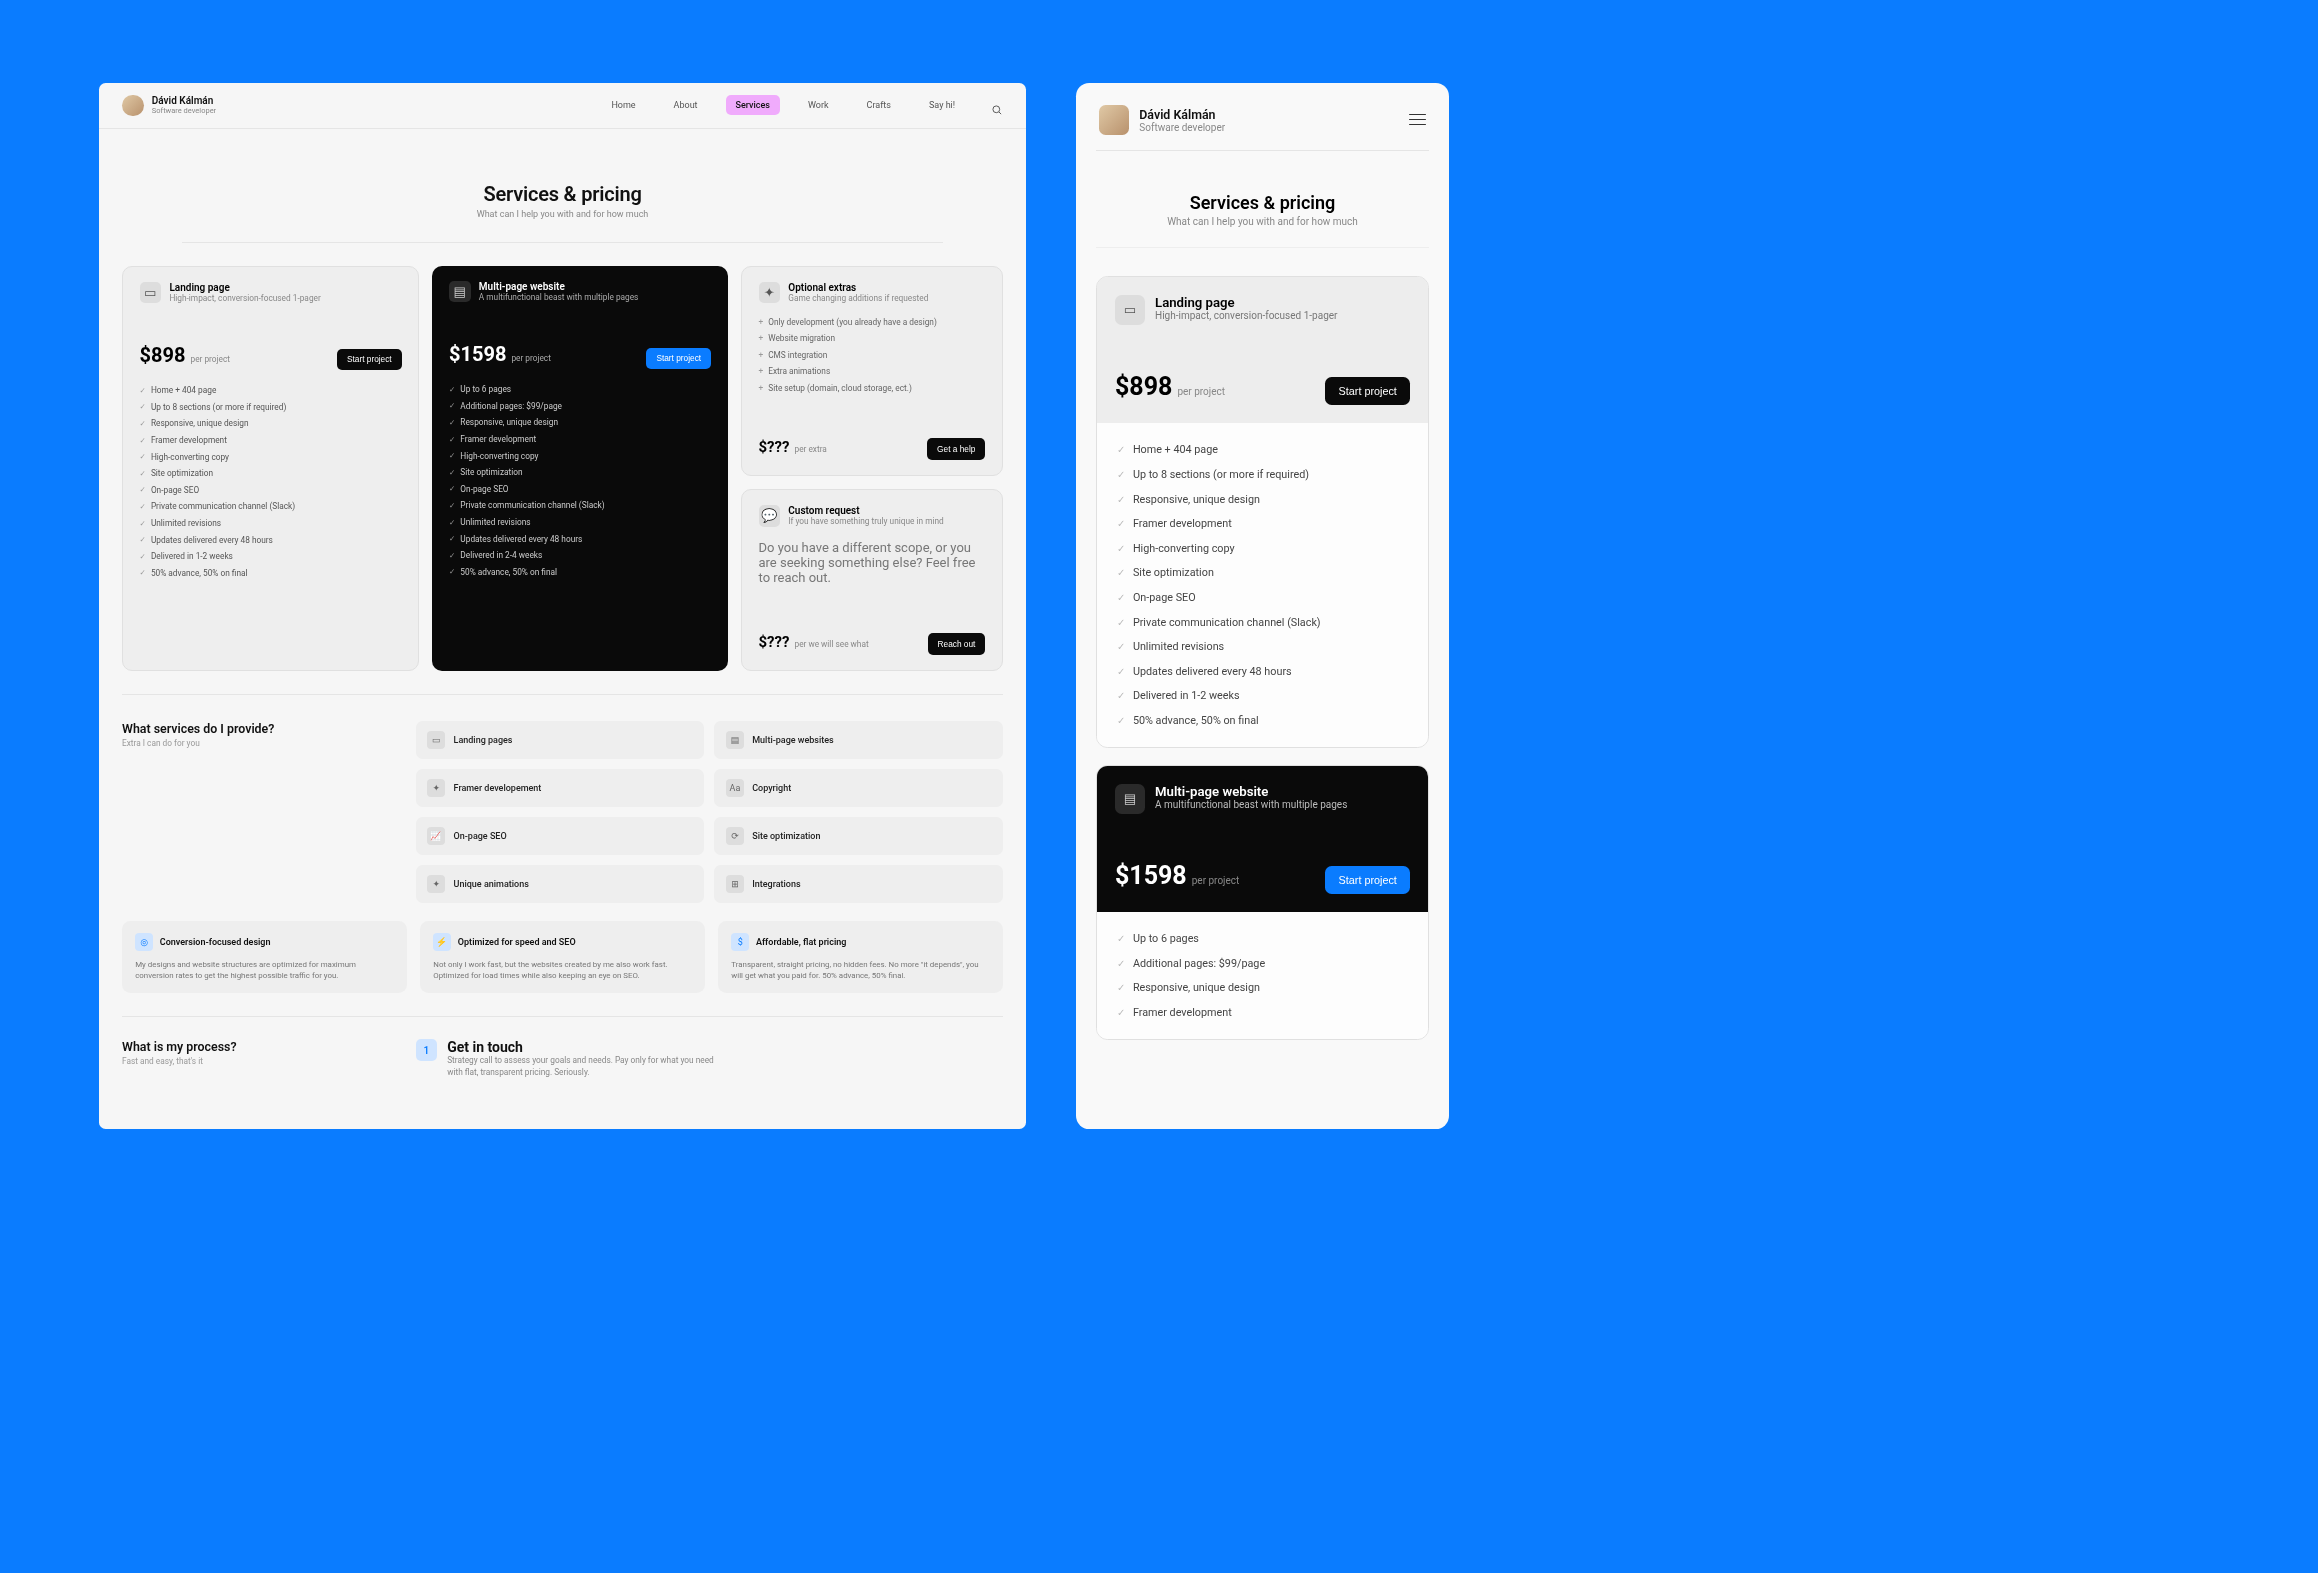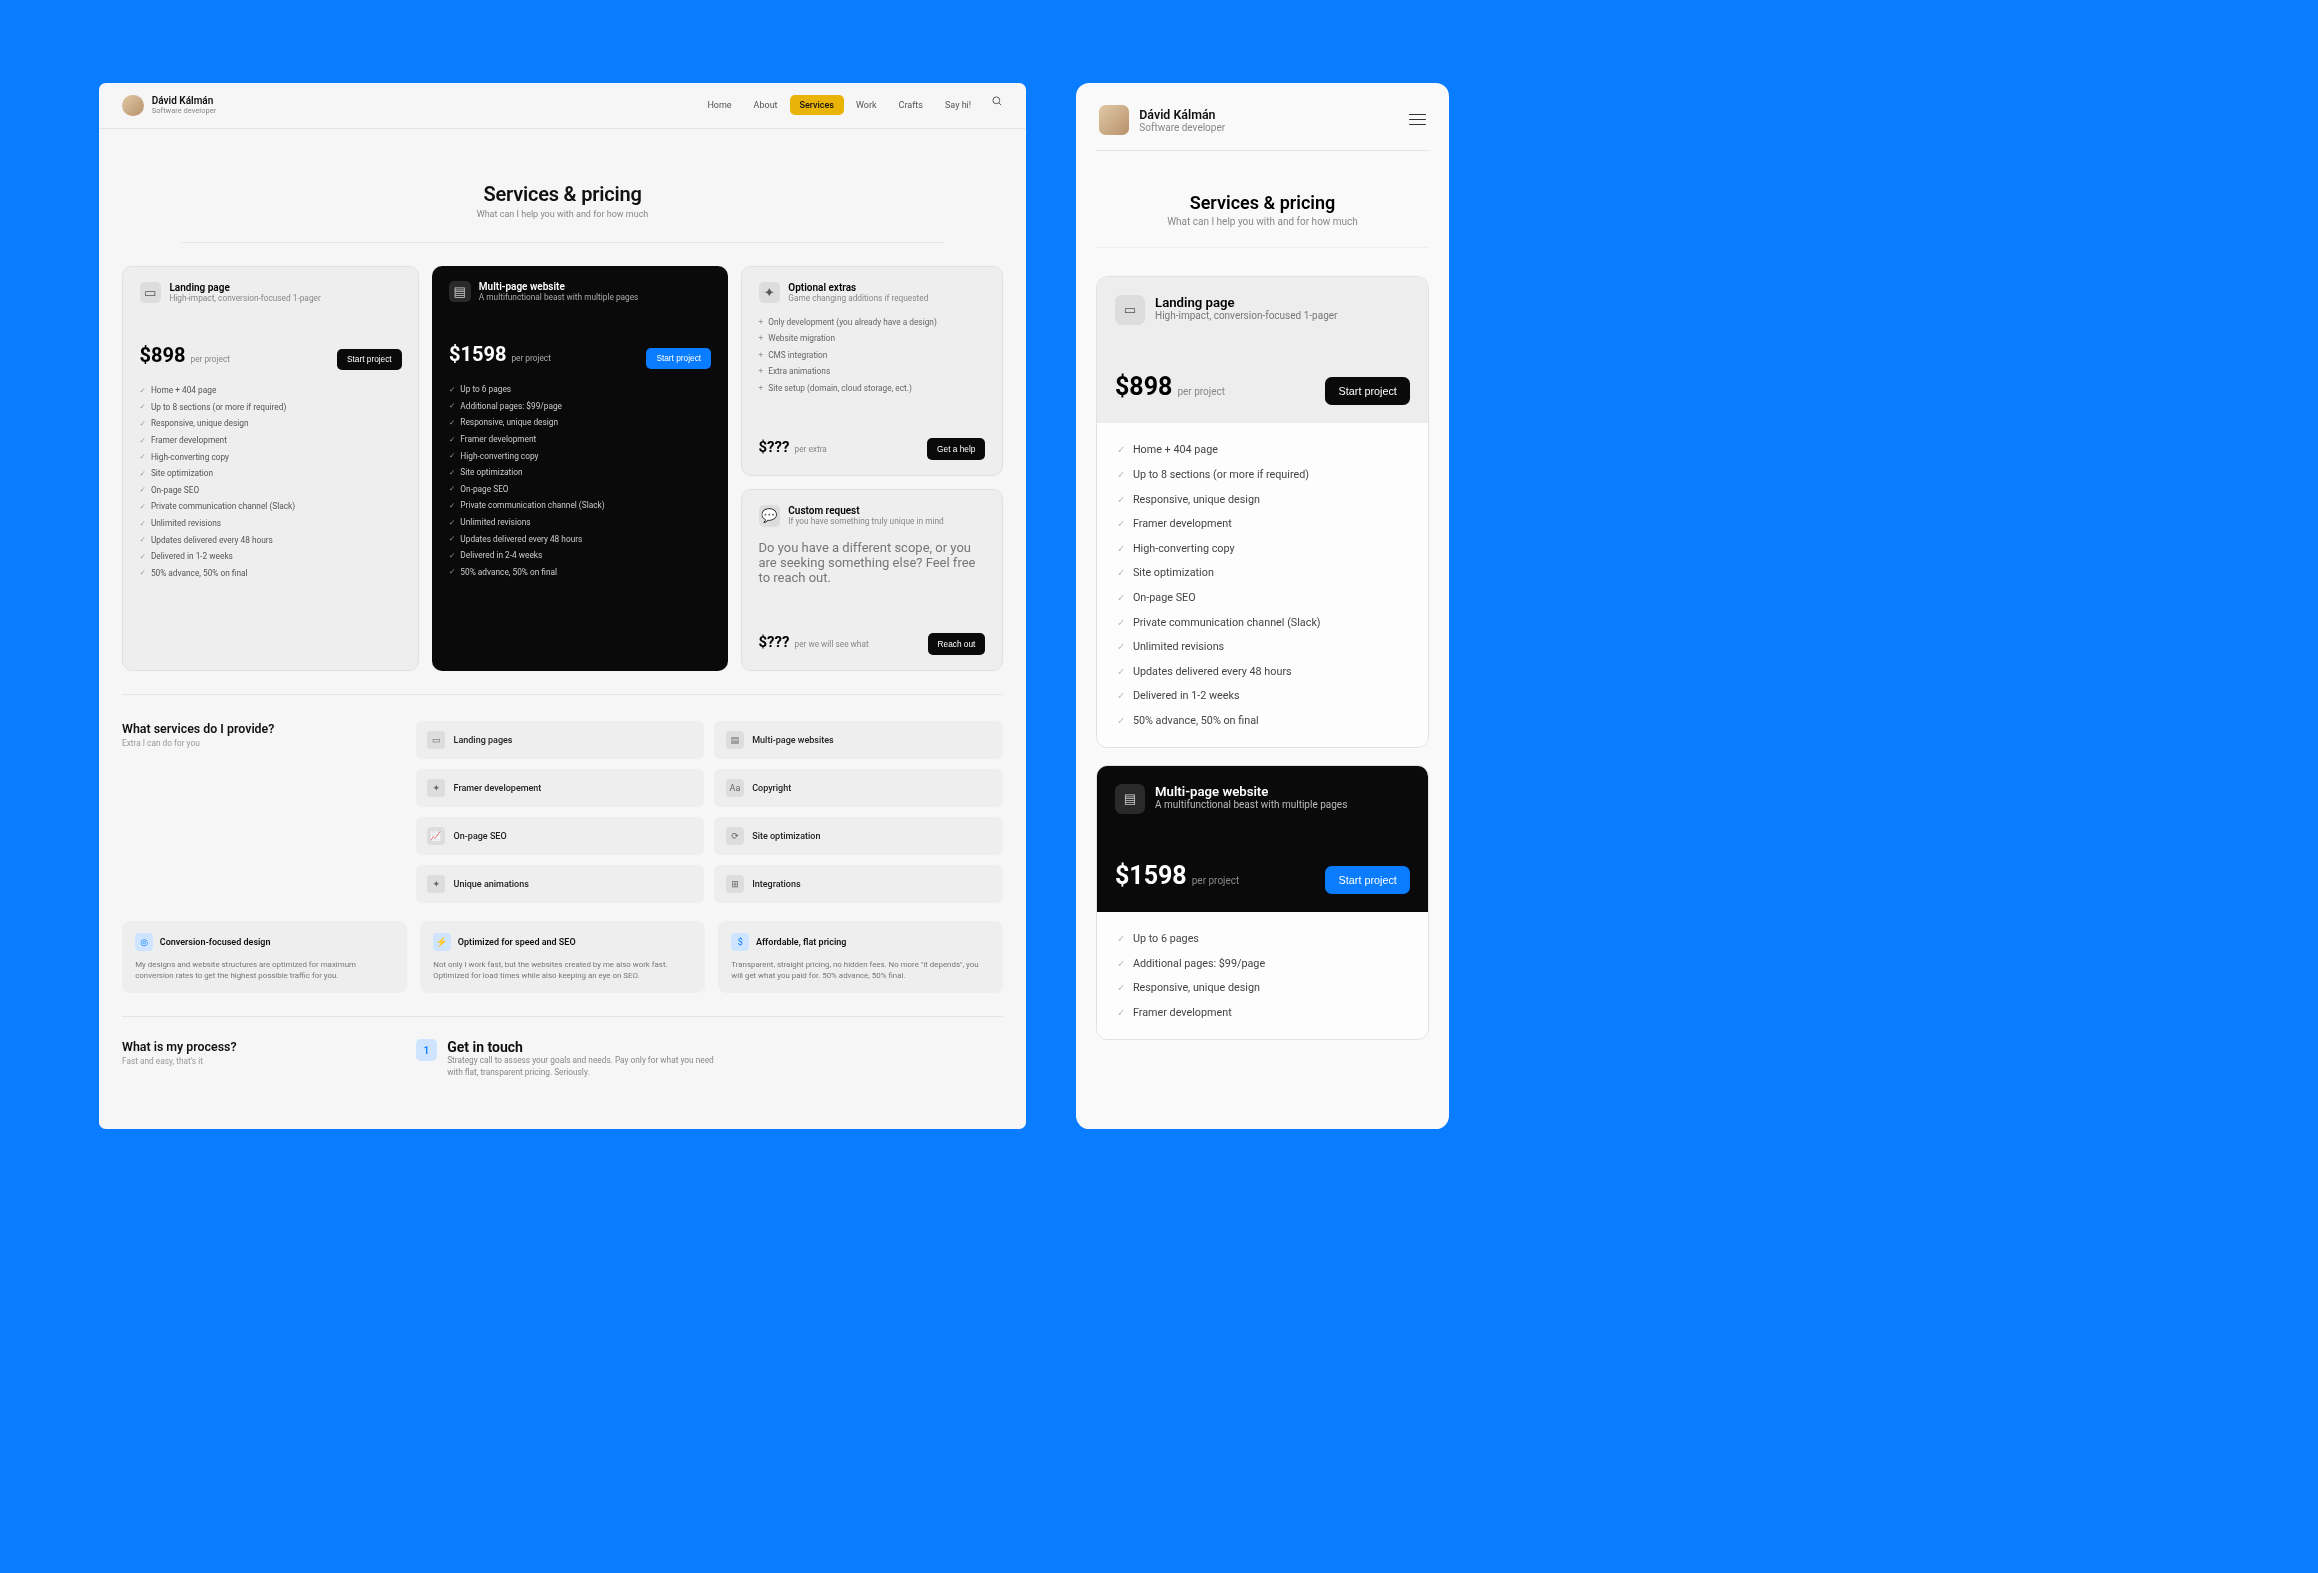--- a/index.html
+++ b/index.html
@@ -6,23 +6,23 @@
 body { background:#0a7cff; font-family:-apple-system,BlinkMacSystemFont,"Segoe UI",Roboto,sans-serif; padding:83px 99px; display:flex; gap:50px; }
 .frame-desktop { background:#f6f6f6; width:927px; flex-shrink:0; border-radius:6.6px; overflow:hidden; position:relative; padding-bottom:50px; }
 .frame-mobile  { background:#f9f9f9; width:373px; flex-shrink:0; border-radius:13.2px; overflow:hidden; position:relative; padding:16.6px 20px 0; }
 
 .hdr-d { display:flex; align-items:center; padding:11.6px 23px; border-bottom:0.8px solid #e5e5e5; }
 .avatar { width:21.5px; height:21.5px; border-radius:50%; background:linear-gradient(135deg,#e0c9a6,#b8916c); margin-right:8.3px; }
 .avatar-m { width:30px; height:30px; border-radius:6.6px; background:linear-gradient(135deg,#e0c9a6,#b8916c); margin-right:10px; }
 .brand { display:flex; align-items:center; flex:1; }
 .brand-txt .name { font-size:10px; font-weight:600; color:#111; }
 .brand-txt .role { font-size:7.5px; color:#888; }
-.nav-d { display:flex; gap:2px; align-items:flex-start; }
+.nav-d { display:flex; gap:18px; align-items:flex-end; }
 .nav-d a { font-size:9px; color:#555; padding:5px 10px; border-radius:5px; text-decoration:none; }
-.nav-d a.active { background:#eab308; color:#111; font-weight:500; }
+.nav-d a.active { background:#f0abfc; color:#111; font-weight:500; }
 .search-ic { margin-left:8.3px; color:#555; display:flex; }
 
 .hero { text-align:center; padding:53px 0 23px; border-bottom:0.8px solid #e5e5e5; margin:0 83px; }
 .hero h1 { font-size:20px; font-weight:600; color:#111; letter-spacing:-0.2px; }
 .hero p { font-size:9px; color:#888; margin-top:3.3px; }
 
 .prow { display:flex; gap:13.2px; padding:23px 23px 0; }
 .card { border-radius:10px; padding:15px 16.6px; flex:1; position:relative; }
 .card.light { background:#eeeeee; border:0.8px solid #e0e0e0; }
 .card.dark  { background:#0a0a0a; color:#fff; }

